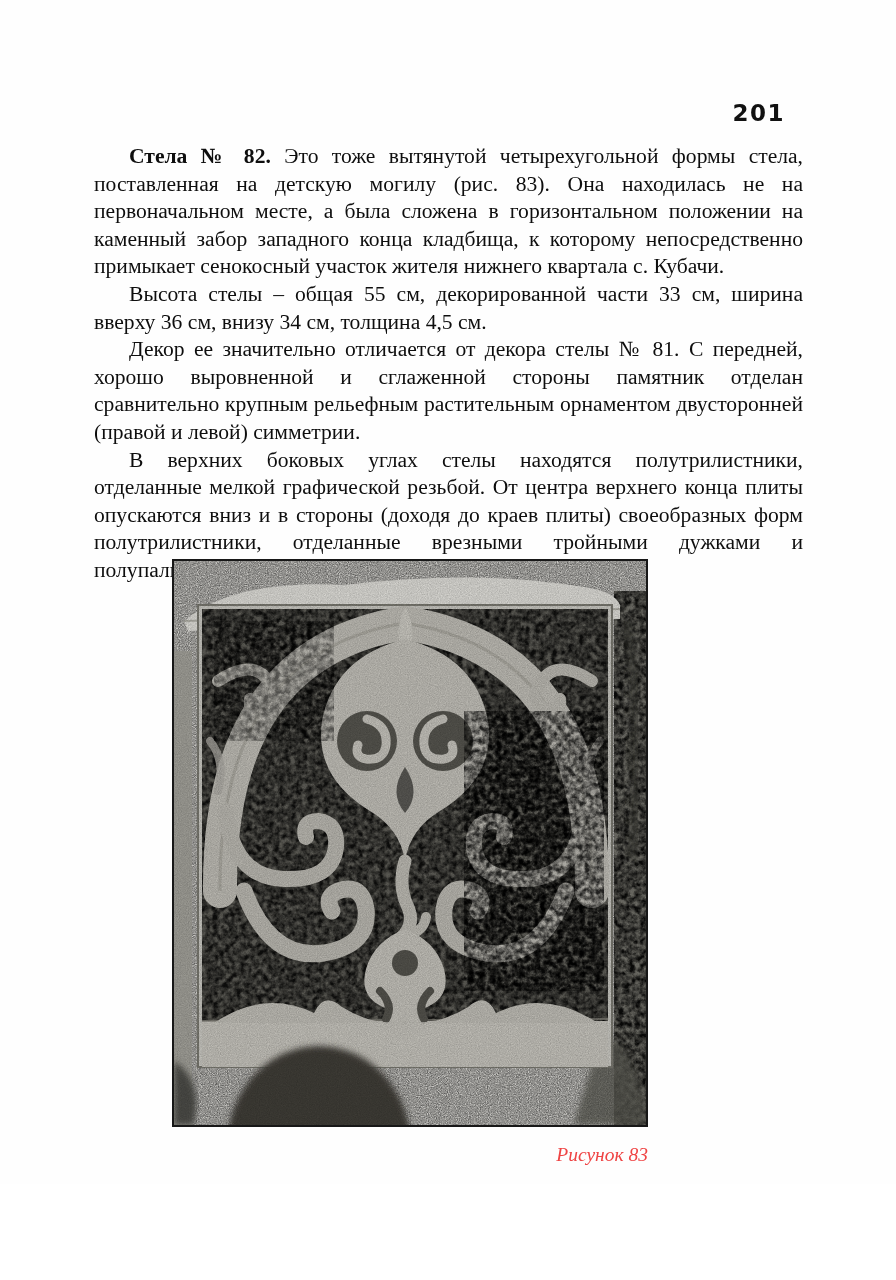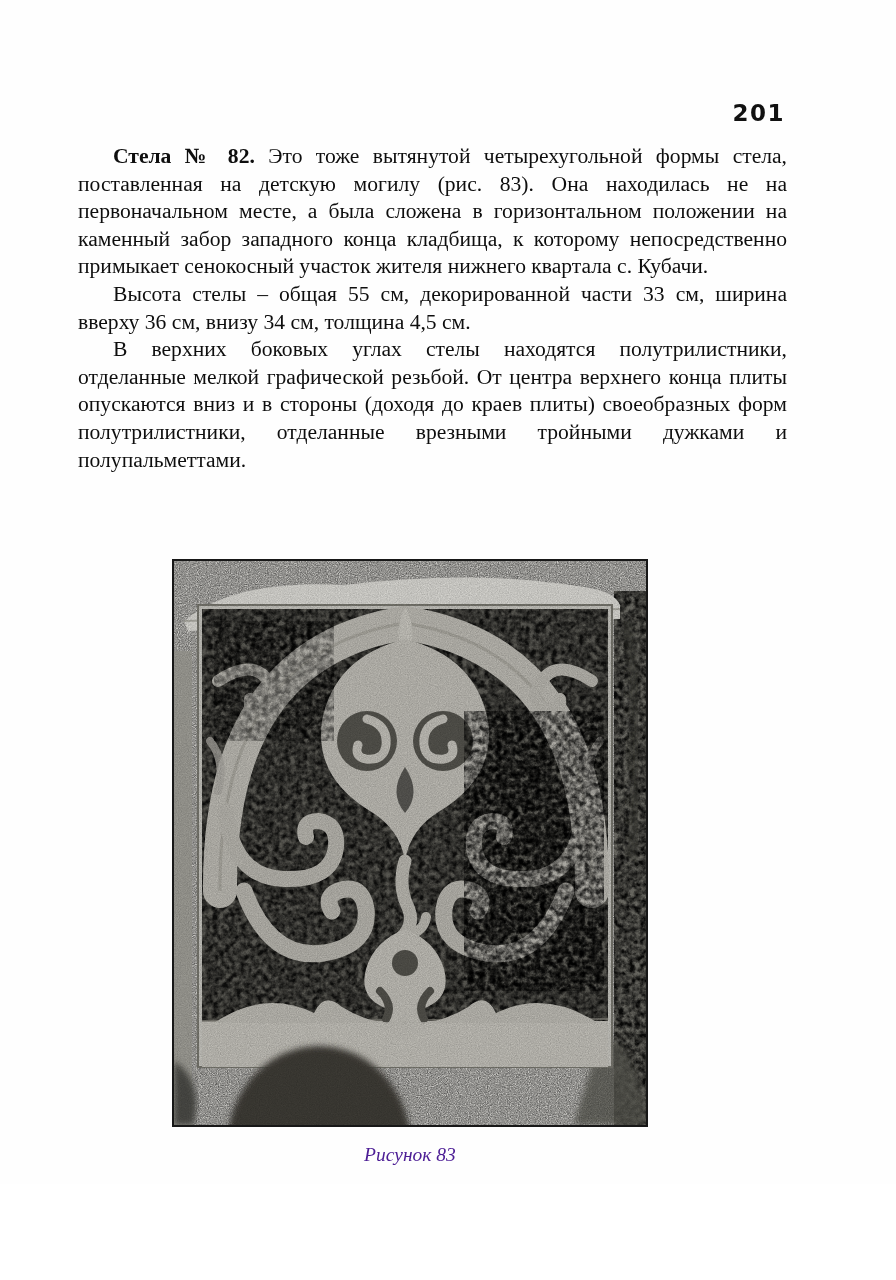--- a/index.html
+++ b/index.html
@@ -18,21 +18,21 @@
     right: 111px;
     font-family: "DejaVu Sans", sans-serif;
     font-weight: bold;
     font-size: 23px;
     letter-spacing: 1.5px;
     color: #111;
   }
   .text-block {
     position: absolute;
     top: 143px;
-    left: 78px;
+    left: 94px;
     width: 709px;
     font-size: 21.6px;
     line-height: 27.6px;
     text-align: justify;
   }
   .text-block p { margin: 0; text-indent: 35px; }
   .para-lead { font-weight: bold; }
   .figure-block {
     position: absolute;
     top: 559px;
@@ -44,34 +44,35 @@
     width: 472px;
     height: 564px;
     border: 2px solid #171717;
     background: #c6c5c1;
     display: block;
   }
   .figure-caption {
     margin-top: 17px;
     font-style: italic;
     font-size: 19.5px;
-    color: #4c1d95;
-    text-align: center;
+    color: #ef4444;
+    text-align: right;
   }
 </style>
 </head>
 <body>
 
 <div class="page">
 
   <div class="page-number">201</div>
 
   <div class="text-block">
     <p><span class="para-lead">Стела № 82.</span> <span>Это тоже вытянутой четырехугольной формы стела, поставленная на детскую могилу (рис. 83). Она находилась не на первоначальном месте, а была сложена в горизонтальном положении на каменный забор западного конца кладбища, к которому непосредственно примыкает сенокосный участок жителя нижнего квартала с. Кубачи.</span></p>
     <p>Высота стелы – общая 55 см, декорированной части 33 см, ширина вверху 36 см, внизу 34 см, толщина 4,5 см.</p>
+    <p>Декор ее значительно отличается от декора стелы № 81. С передней, хорошо выровненной и сглаженной стороны памятник отделан сравнительно крупным рельефным растительным орнаментом двусторонней (правой и левой) симметрии.</p>
     <p>В верхних боковых углах стелы находятся полутрилистники, отделанные мелкой графической резьбой. От центра верхнего конца плиты опускаются вниз и в стороны (доходя до краев плиты) своеобразных форм полутрилистники, отделанные врезными тройными дужками и полупальметтами.</p>
   </div>
 
   <figure class="figure-block" style="margin:0">
     <svg class="photo-frame" viewBox="0 0 472 564" xmlns="http://www.w3.org/2000/svg" role="img">
       <defs>
         <filter id="grainFine" x="0" y="0" width="100%" height="100%">
           <feTurbulence type="fractalNoise" baseFrequency="0.9" numOctaves="2" seed="7" result="n"></feTurbulence>
           <feColorMatrix in="n" type="matrix" values="0 0 0 0 0  0 0 0 0 0  0 0 0 0 0  0.9 0.9 0.9 0 -0.9"></feColorMatrix>
           <feComposite operator="in" in2="SourceGraphic"></feComposite>

